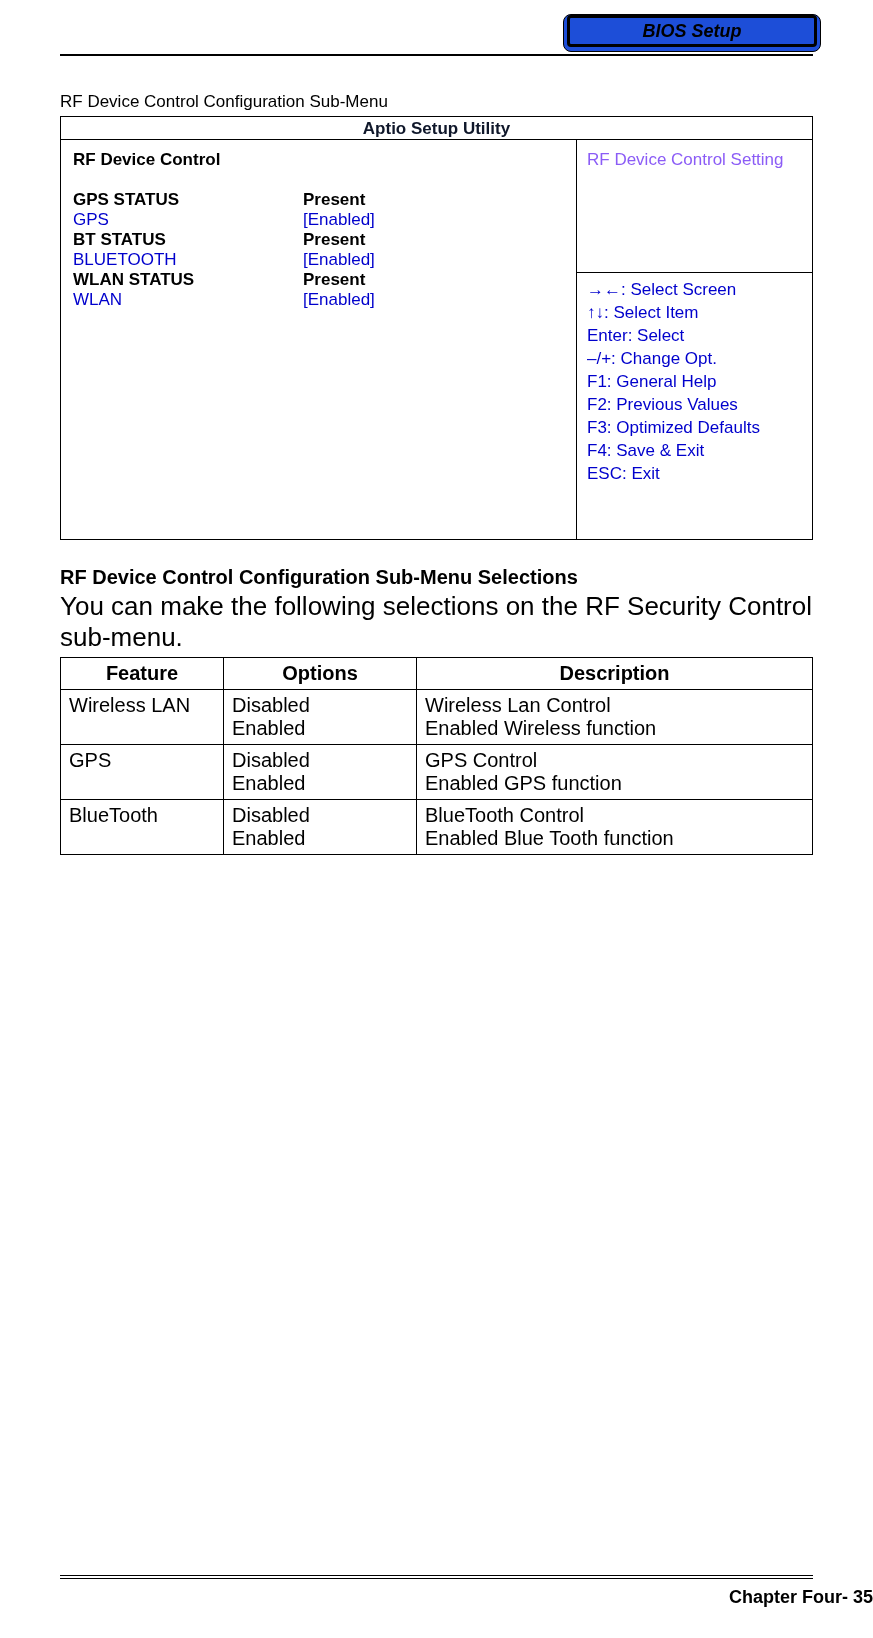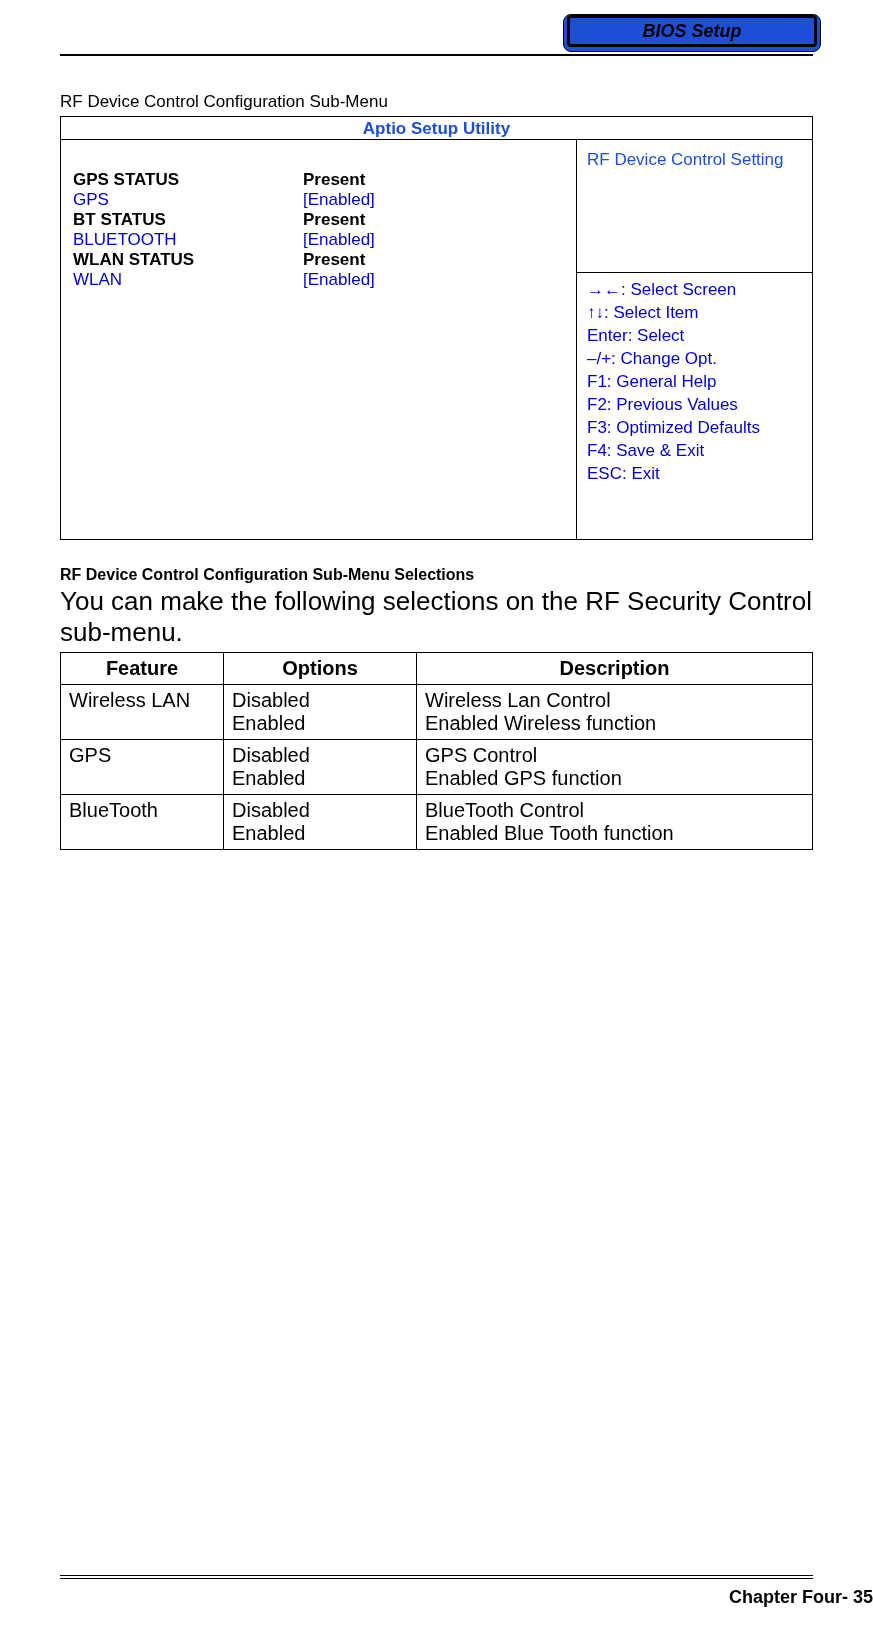--- a/index.html
+++ b/index.html
@@ -55,21 +55,21 @@
     margin: 0 0 4px 0;
   }
   .bios-box {
     border: 1.5px solid #000;
     width: 100%;
     box-sizing: border-box;
     font-size: 17px;
   }
   .bios-header {
     text-align: center;
-    color: #1d4ed8;
+    color: #0f172a;
     font-weight: bold;
     padding: 2px 0 0 0;
   }
   .bios-tab-row {
     color: #0000cc;
     font-weight: bold;
     padding: 0 0 2px 92px;
   }
   .bios-body {
     display: flex;
@@ -86,34 +86,34 @@
   .bios-left .col1 { width: 230px; }
   .bios-left .col2 { }
   .bios-left .blue { color: #0000cc; }
   .bios-right {
     width: 235px;
     border-left: 1.5px solid #000;
     display: flex;
     flex-direction: column;
   }
   .bios-right-top {
-    color: #1d4ed8;
+    color: #8b5cf6;
     padding: 10px 10px;
     min-height: 112px;
     border-bottom: 1.5px solid #000;
   }
   .bios-right-bottom {
     color: #0000cc;
     padding: 6px 10px 10px 10px;
     line-height: 1.35;
     min-height: 250px;
   }
   .sub-heading {
     font-weight: bold;
-    font-size: 16px;
+    font-size: 20px;
     margin-top: 26px;
     margin-bottom: 2px;
   }
   .intro-text {
     font-size: 26px;
     margin-bottom: 4px;
   }
   table.feature-table {
     border-collapse: collapse;
     width: 100%;
@@ -159,20 +159,23 @@
   </div>
 
   <div class="top-rule"></div>
 
   <h1 class="section-title">RF Device Control Configuration Sub-Menu</h1>
 
   <div class="bios-box">
     <div class="bios-header">Aptio Setup Utility</div>
     <div class="bios-body">
       <div class="bios-left">
+        <div class="row">
+            <span class="col1 bold">RF Device Control</span>
+          </div>
         <div class="row">&nbsp;</div>
         <div class="row">
           <span class="col1 bold">GPS STATUS</span>
           <span class="col2 bold">Present</span>
         </div>
         <div class="row">
           <span class="col1 blue">GPS</span>
           <span class="col2 blue">[Enabled]</span>
         </div>
         <div class="row">

